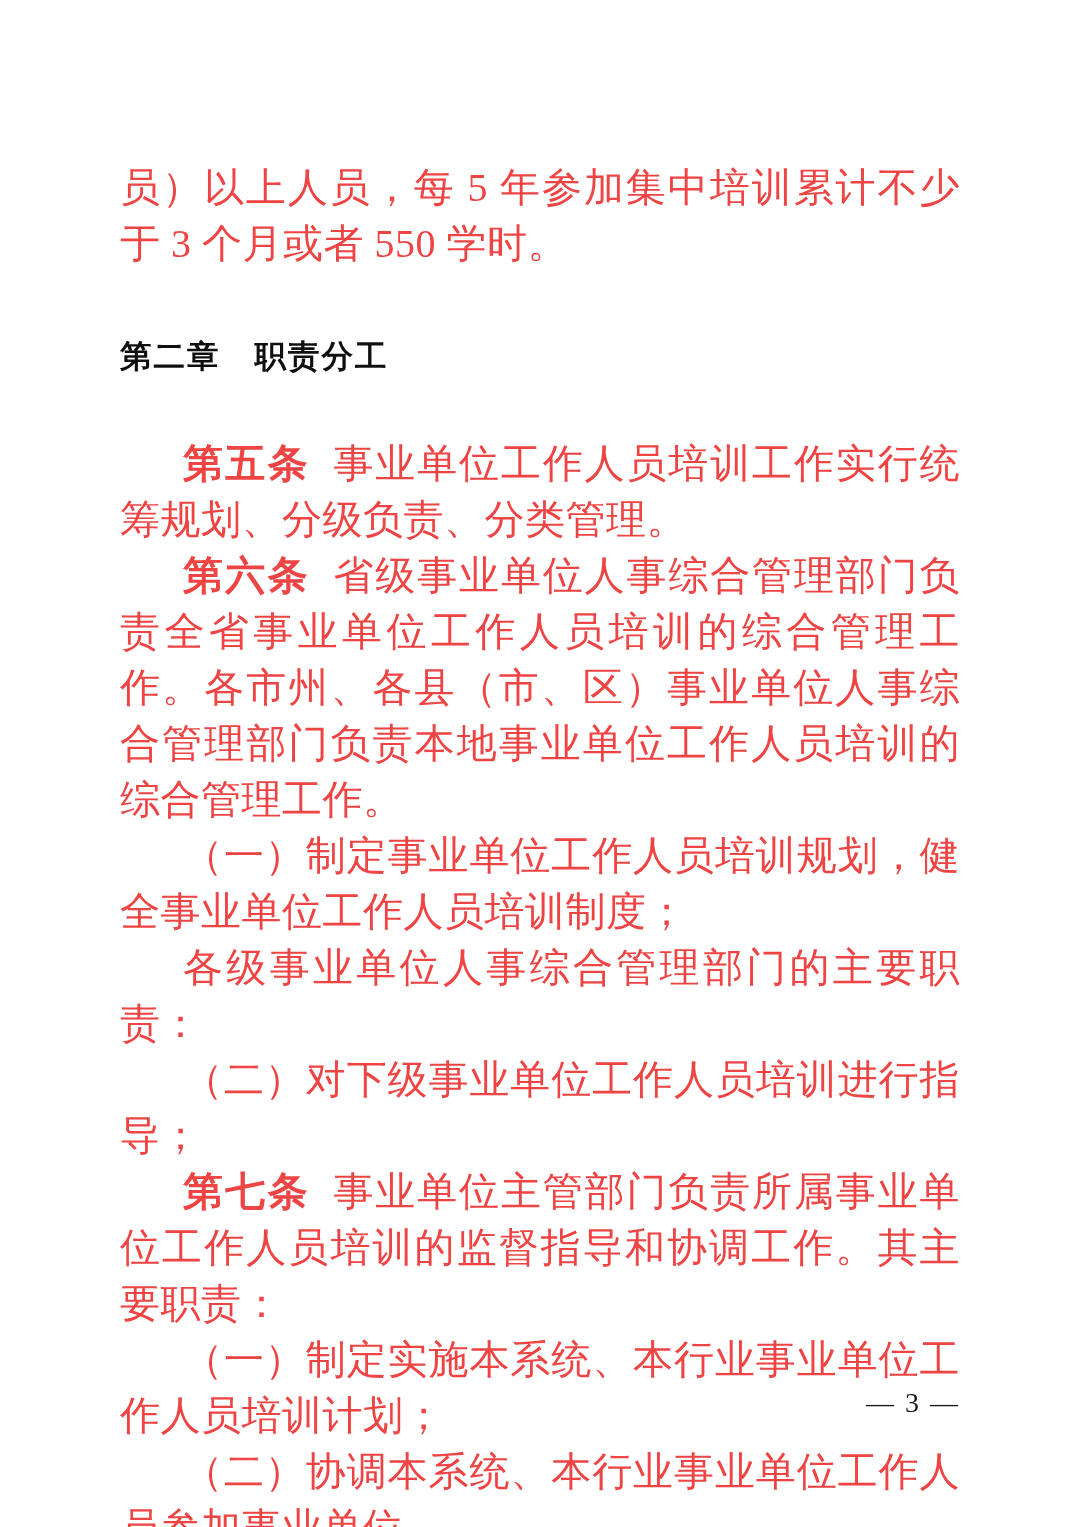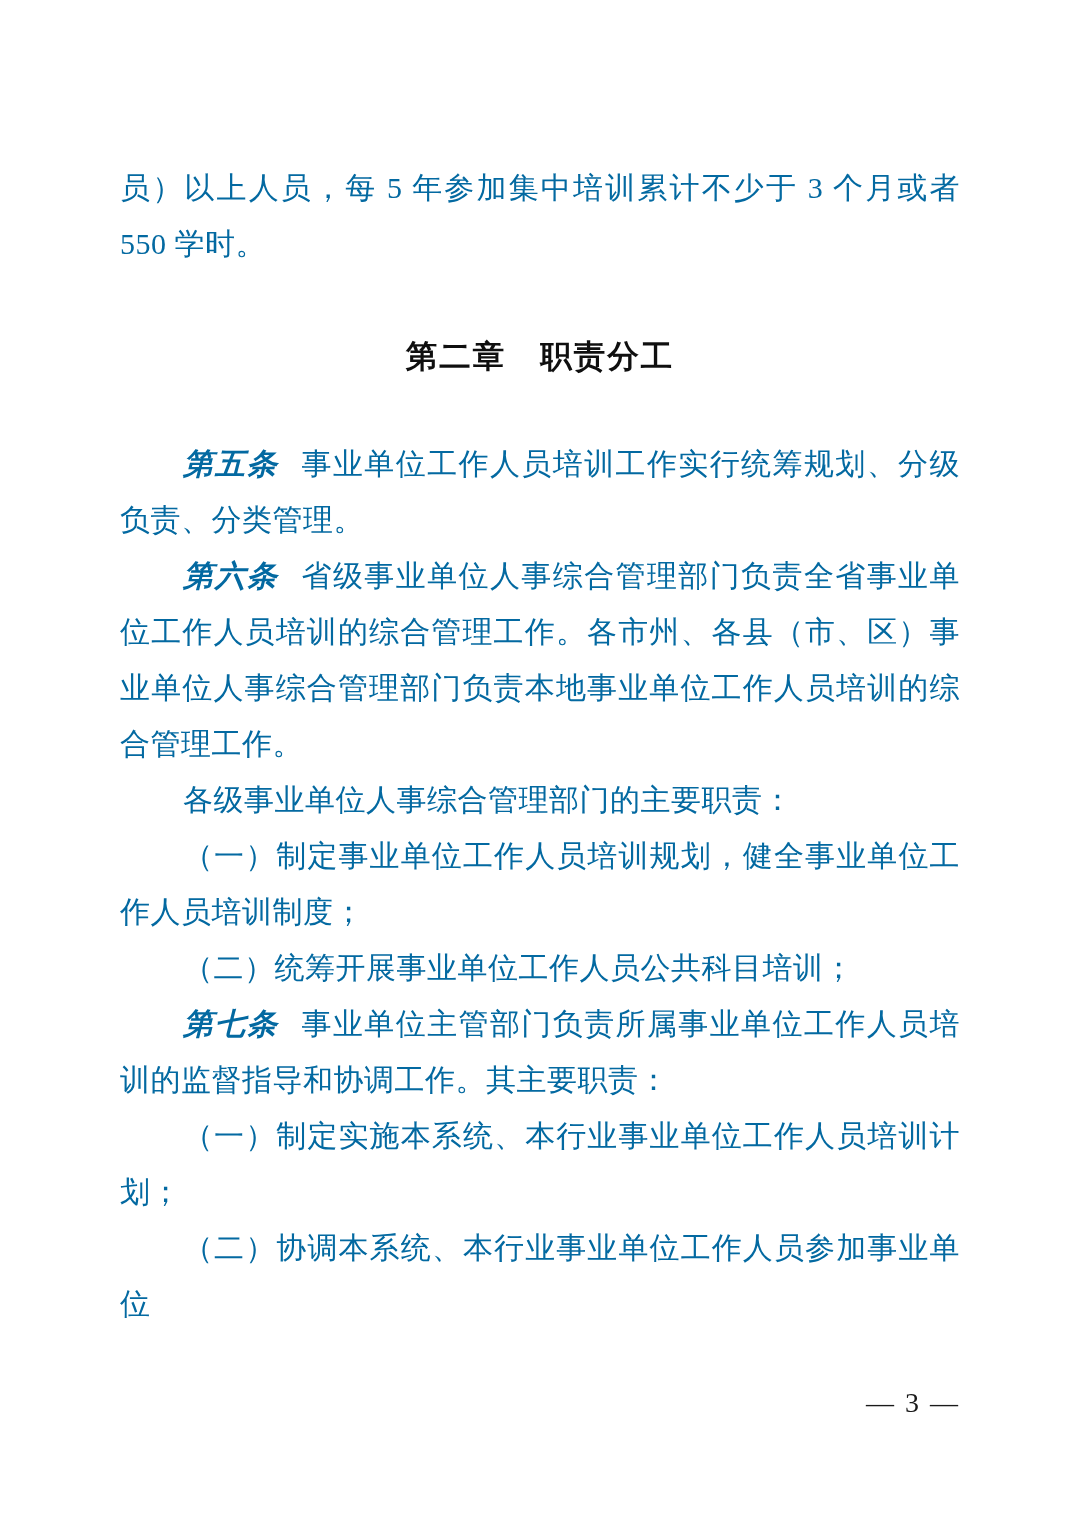--- a/index.html
+++ b/index.html
@@ -17,48 +17,46 @@
     font-family: "Liberation Serif", "DejaVu Serif", serif;
     color: #1a1a1a;
   }
   .content {
     position: absolute;
     left: 120px;
     top: 160px;
     width: 840px;
   }
   .para {
-    font-size: 30px;
+    font-size: 40px;
     line-height: 56px;
     letter-spacing: 0.5px;
     text-align: justify;
     text-justify: inter-ideograph;
     margin: 0;
-    color: #0369a1;
+    color: #ef4444;
   }
   .indent {
     text-indent: 63px;
   }
   .chapter-title {
-    text-align: center;
     font-size: 31.5px;
     font-weight: bold;
     letter-spacing: 2px;
     margin: 62px 0 56px 0;
     line-height: 46px;
     color: #0f0f0f;
   }
   .chapter-title .gap {
     display: inline-block;
     width: 34px;
   }
   .art-label {
     font-weight: bold;
     letter-spacing: 1px;
-    font-style: italic;
   }
   .art-gap {
     display: inline-block;
     width: 22px;
   }
   .footer {
     position: absolute;
     right: 120px;
     bottom: 108px;
     font-size: 28px;
@@ -81,25 +79,25 @@
     </div>
 
     <p class="para indent">
       <span class="art-label">第五条</span><span class="art-gap"></span><span>事业单位工作人员培训工作实行统筹规划、分级负责、分类管理。</span>
     </p>
 
     <p class="para indent">
       <span class="art-label">第六条</span><span class="art-gap"></span><span>省级事业单位人事综合管理部门负责全省事业单位工作人员培训的综合管理工作。各市州、各县（市、区）事业单位人事综合管理部门负责本地事业单位工作人员培训的综合管理工作。</span>
     </p>
 
+    <p class="para indent">（一）制定事业单位工作人员培训规划，健全事业单位工作人员培训制度；</p>
+
     <p class="para indent">各级事业单位人事综合管理部门的主要职责：</p>
 
-    <p class="para indent">（一）制定事业单位工作人员培训规划，健全事业单位工作人员培训制度；</p>
-
-    <p class="para indent">（二）统筹开展事业单位工作人员公共科目培训；</p>
+    <p class="para indent">（二）对下级事业单位工作人员培训进行指导；</p>
 
 
 
     <p class="para indent">
       <span class="art-label">第七条</span><span class="art-gap"></span><span>事业单位主管部门负责所属事业单位工作人员培训的监督指导和协调工作。其主要职责：</span>
     </p>
 
     <p class="para indent">（一）制定实施本系统、本行业事业单位工作人员培训计划；</p>
 
     <p class="para indent">（二）协调本系统、本行业事业单位工作人员参加事业单位</p>

